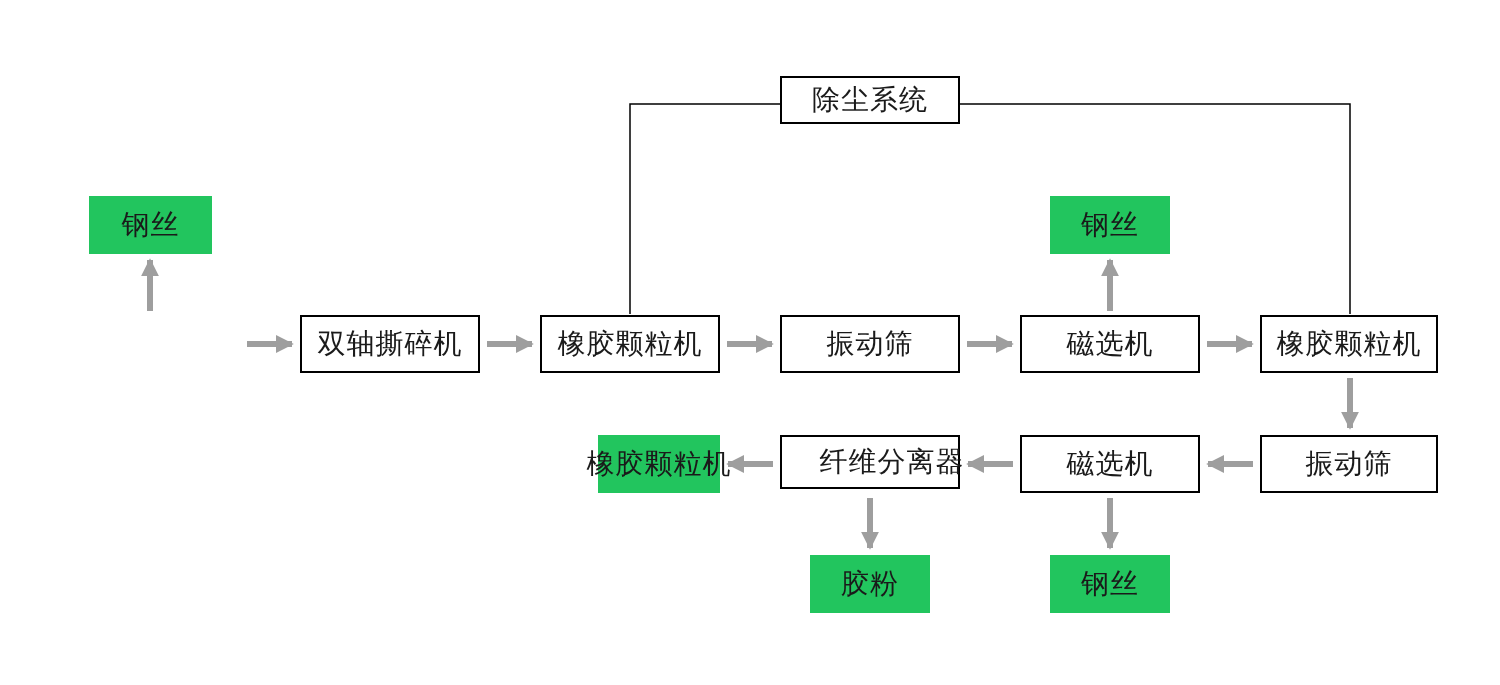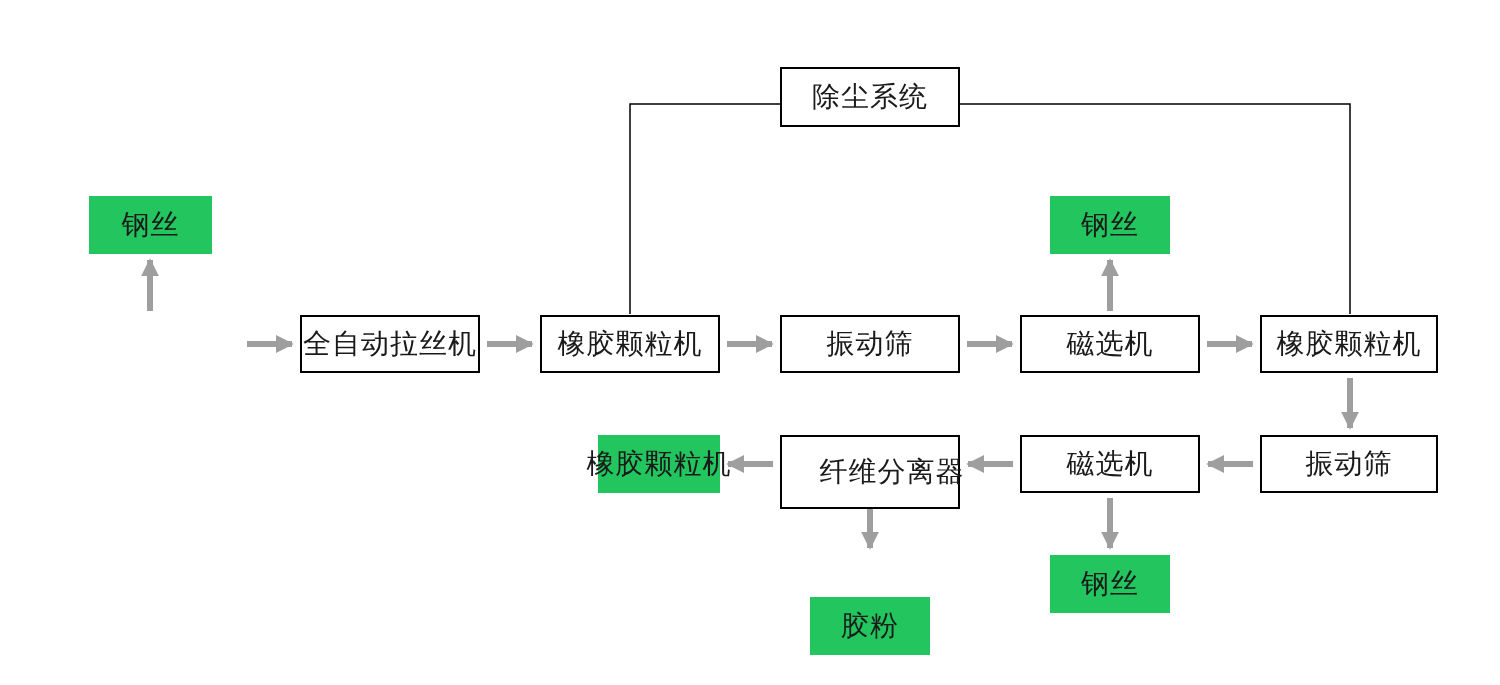--- a/index.html
+++ b/index.html
@@ -69,42 +69,42 @@
 
     <line x1="1350" y1="378" x2="1350" y2="428" stroke="#9e9e9e" stroke-width="6" marker-end="url(#ah)"></line>
     <line x1="870" y1="498" x2="870" y2="548" stroke="#9e9e9e" stroke-width="6" marker-end="url(#ah)"></line>
     <line x1="1110" y1="498" x2="1110" y2="548" stroke="#9e9e9e" stroke-width="6" marker-end="url(#ah)"></line>
 
     <line x1="1253" y1="464" x2="1208" y2="464" stroke="#9e9e9e" stroke-width="6" marker-end="url(#ah)"></line>
     <line x1="1013" y1="464" x2="968" y2="464" stroke="#9e9e9e" stroke-width="6" marker-end="url(#ah)"></line>
     <line x1="773" y1="464" x2="728" y2="464" stroke="#9e9e9e" stroke-width="6" marker-end="url(#ah)"></line>
   </svg>
 
-  <div class="node process" style="left:780px; top:67px; width:180px; height:60px;">除尘系统</div>
+  <div class="node process" style="left:780px; top:76px; width:180px; height:48px;">除尘系统</div>
 
 
-  <div class="node process" style="left:300px; top:315px; width:180px; height:58px;">全自动拉丝机</div>
+  <div class="node process" style="left:300px; top:315px; width:180px; height:58px;">双轴撕碎机</div>
 
   <div class="node process" style="left:540px; top:315px; width:180px; height:58px;">橡胶颗粒机</div>
 
   <div class="node process" style="left:780px; top:315px; width:180px; height:58px;">振动筛</div>
 
   <div class="node process" style="left:1020px; top:315px; width:180px; height:58px;">磁选机</div>
 
   <div class="node process" style="left:1260px; top:315px; width:178px; height:58px;">橡胶颗粒机</div>
 
-  <div class="node process" style="left:780px; top:435px; width:180px; height:74px;padding-left:44px;">纤维分离器</div>
+  <div class="node process" style="left:780px; top:435px; width:180px; height:54px;padding-left:44px;">纤维分离器</div>
 
   <div class="node process" style="left:1020px; top:435px; width:180px; height:58px;">磁选机</div>
 
   <div class="node process" style="left:1260px; top:435px; width:178px; height:58px;">振动筛</div>
 
   <div class="node output" style="left:89px; top:196px; width:123px; height:58px;">钢丝</div>
 
   <div class="node output" style="left:1050px; top:196px; width:120px; height:58px;">钢丝</div>
 
   <div class="node output" style="left:598px; top:435px; width:122px; height:58px;">橡胶颗粒机</div>
 
-  <div class="node output" style="left:810px; top:555px; width:120px; height:58px;margin-top:42px;">胶粉</div>
+  <div class="node output" style="left:810px; top:555px; width:120px; height:58px;">胶粉</div>
 
   <div class="node output" style="left:1050px; top:555px; width:120px; height:58px;">钢丝</div>
 
 </div>
 
 </body></html>

